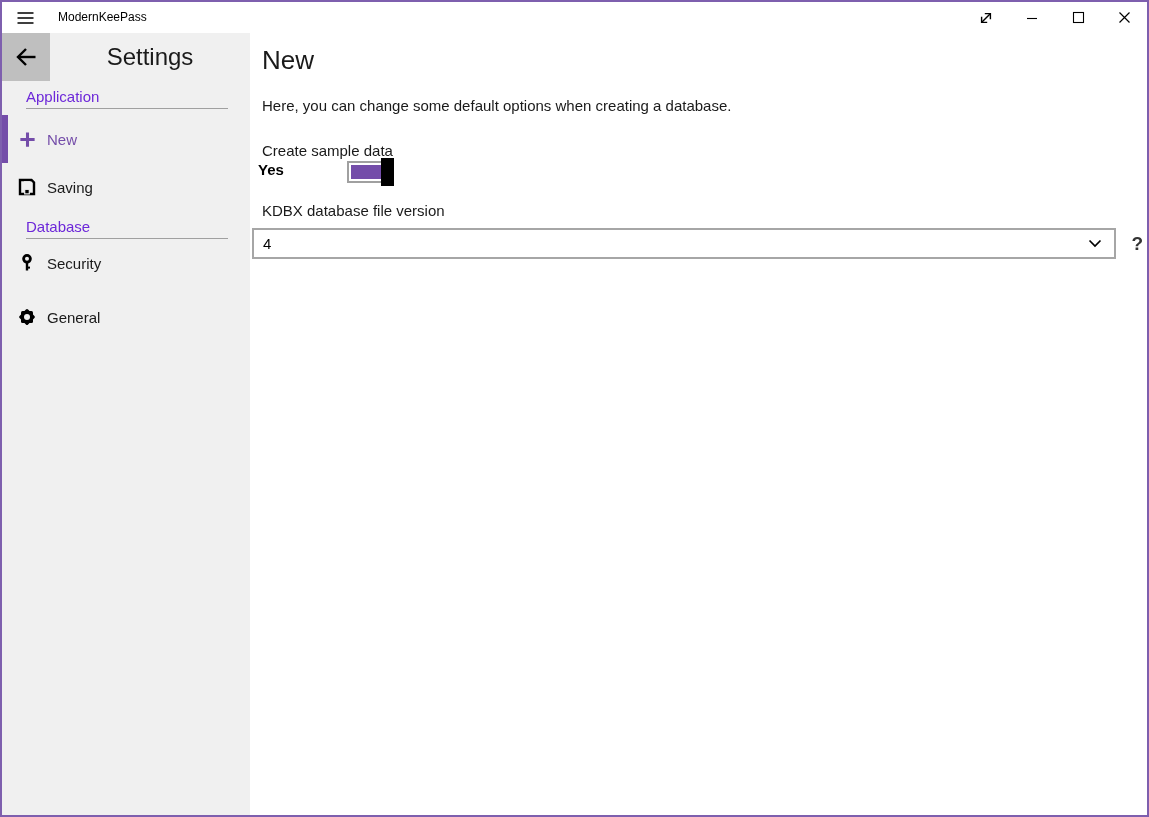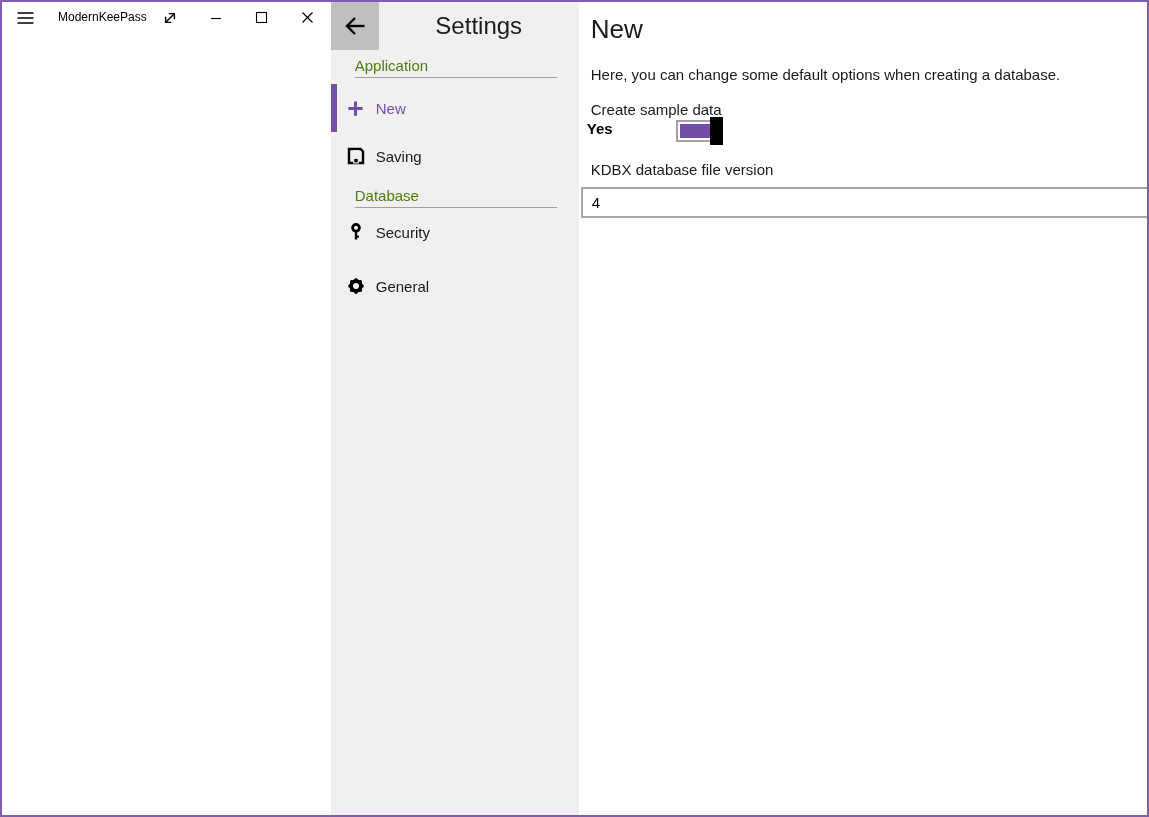--- a/index.html
+++ b/index.html
@@ -16,21 +16,21 @@
   body{
     width:1149px;height:817px;
     font-family:"Liberation Sans", sans-serif;
     color:var(--text);
     background:#fff;
   }
   .window{
     width:1149px;height:817px;
     border:2px solid var(--window-border);
     background:#fff;
-    display:flex;flex-direction:row;
+    display:flex;flex-direction:column;
     overflow:hidden;
   }
   
   .titlebar{
     height:31px;flex:0 0 31px;
     display:flex;align-items:stretch;
     background:#fff;
   }
   .tb-btn{
     width:46px;height:31px;
@@ -57,21 +57,21 @@
     border:0;padding:0;
     display:flex;align-items:center;justify-content:center;
     cursor:default;
   }
   .sidebar-title{
     flex:1;display:flex;align-items:center;justify-content:center;
     font-size:24px;color:#1a1a1a;
   }
   .section-header{
     margin:7px 22px 0 24px;
-    font-size:15px;color:#4d7c0f;
+    font-size:15px;color:#6d28d9;
     padding-bottom:3px;
     border-bottom:1px solid #a0a0a0;
   }
   .nav-item{
     height:48px;
     display:flex;align-items:center;
     padding-left:15px;gap:10px;
     position:relative;cursor:default;
   }
   .nav-item.first{margin-top:6px;}
@@ -93,21 +93,21 @@
   }
   .main h1{
     margin:0;font-size:26px;font-weight:400;
     line-height:34px;color:#1a1a1a;
   }
   .desc{
     margin:19px 3px 0 0;
     font-size:15px;line-height:19px;color:#1a1a1a;
   }
   .field-label{
-    margin-top:17px;
+    margin-top:27px;
     font-size:15px;color:#1a1a1a;
   }
   .field-label.kdbx{margin-top:13px;}
   .toggle-row{
     margin-top:2px;height:28px;
     display:flex;
     margin-left:-4px;
   }
   .toggle-state{
     width:89px;font-size:15px;font-weight:700;color:#000;

